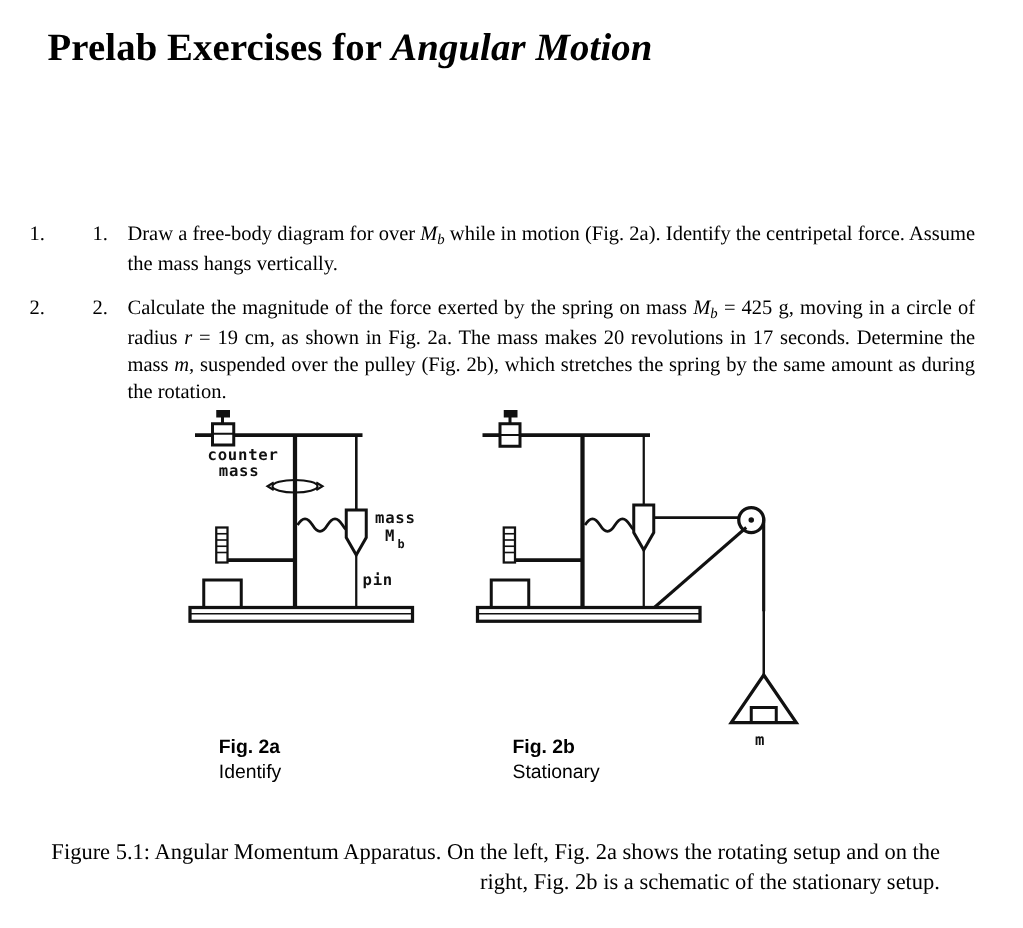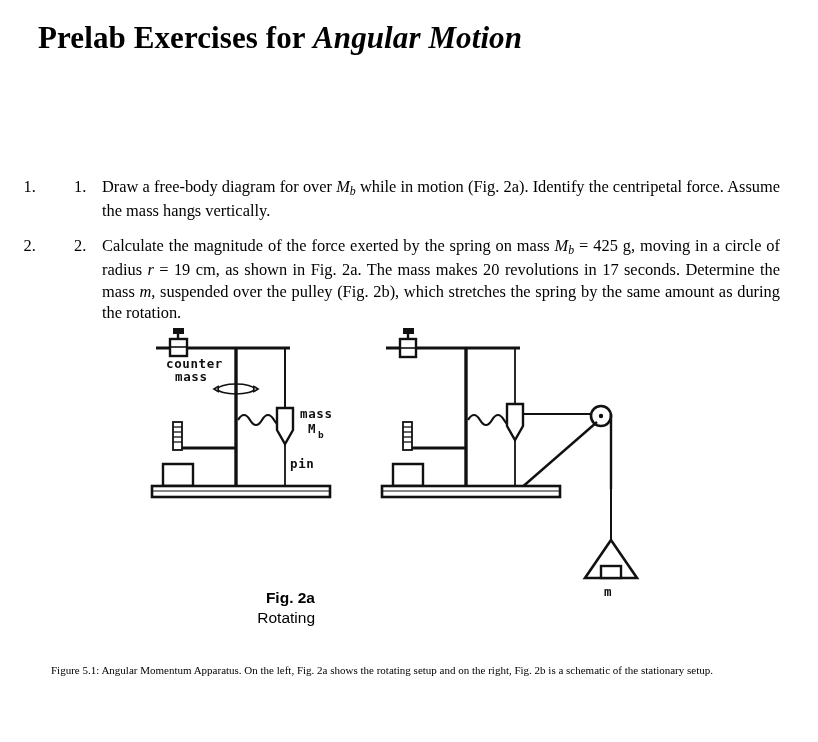--- a/index.html
+++ b/index.html
@@ -82,21 +82,21 @@
 
   .fig-subcaptions {
     position: absolute;
     left: 0;
     top: 262px;
     width: 818px;
     height: 56px;
   }
   .subcap {
     position: absolute;
-    text-align: right;
+    text-align: left;
     font-family: "Liberation Sans", "DejaVu Sans", sans-serif;
     font-size: 15.5px;
     line-height: 1.28;
     color: #000;
   }
   .subcap .t {
     font-weight: bold;
     display: block;
   }
   .subcap .s {
@@ -105,23 +105,23 @@
   }
   .subcap-a { left: 175px; width: 140px; }
   .subcap-b { left: 410px; width: 140px; }
 
   
   .figure-caption {
     position: absolute;
     left: 12px;
     top: 652px;
     width: 740px;
-    font-size: 11px;
+    font-size: 18px;
     line-height: 1.33;
-    text-align: center;
+    text-align: right;
   }
 </style>
 </head>
 <body>
 
 <h1 class="page-title"><span>Prelab Exercises for </span><span class="em">Angular Motion</span></h1>
 
 <ol class="exercises">
 
   <li class="exercise">
@@ -258,19 +258,23 @@
           <line x1="382" y1="165" x2="560" y2="165" stroke-width="1.2"></line>
         </g>
       </g>
 
     </g>
   </svg>
 
   <div class="fig-subcaptions">
     <div class="subcap subcap-a">
       <span class="t">Fig. 2a</span>
-      <span class="s">Rotating</span>
+      <span class="s">Identify</span>
+    </div>
+    <div class="subcap subcap-b">
+      <span class="t">Fig. 2b</span>
+      <span class="s">Stationary</span>
     </div>
   </div>
 
 </div>
 
 <p class="figure-caption">Figure 5.1: Angular Momentum Apparatus.  On the left, Fig. 2a shows the rotating setup and on the right, Fig. 2b is a schematic of the stationary setup.</p>
 
 </body></html>

